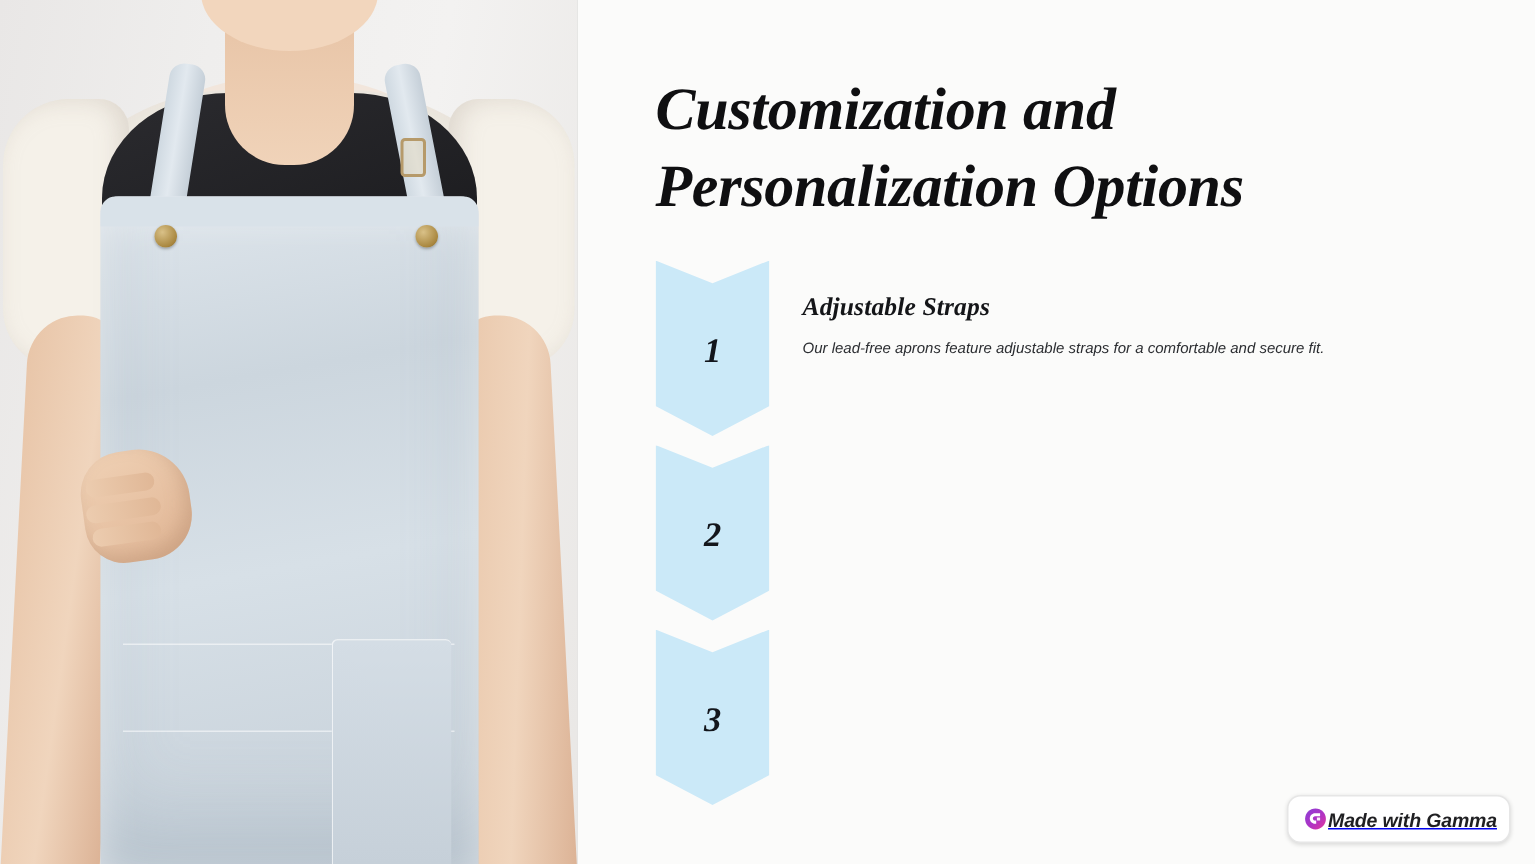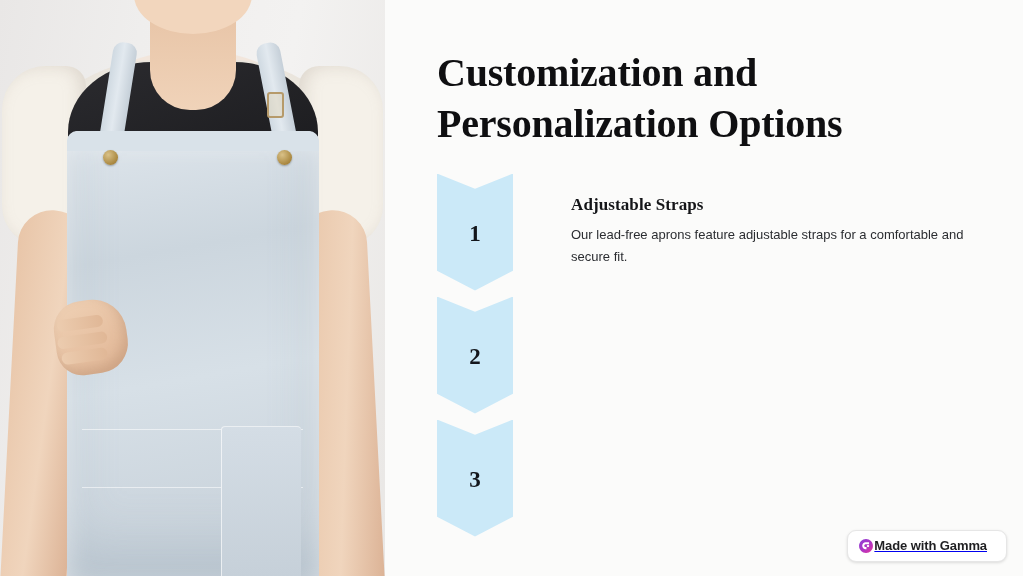--- a/index.html
+++ b/index.html
@@ -8,20 +8,21 @@
   body {
     font-family:"Liberation Sans", sans-serif;
     background:#fbfbfa;
     position:relative;
   }
 
   .slide {
     position:absolute; inset:0;
     display:flex;
     background:#a3a3a3;
+    font-style:italic;
   }
 
   
   .media-panel {
     position:relative;
     width:385px; height:576px;
     flex:0 0 385px;
     overflow:hidden;
     background:#eceaea;
   }
@@ -203,49 +204,48 @@
     font-size:23px;
     color:#13161c;
     line-height:1;
     transform:translateY(1px);
   }
 
   .step-text {
     flex:1;
     padding-top:21px;
     max-width:448px;
-    margin-left:36px;
   }
   .step-title {
     font-family:"Liberation Serif", serif;
     font-weight:700;
     font-size:17px;
     color:#141518;
     line-height:1.2;
     letter-spacing:.1px;
   }
   .step-desc {
     margin-top:9px;
     font-family:"Liberation Sans", sans-serif;
-    font-size:13px;
+    font-size:10px;
     line-height:1.72;
     color:#2b2d31;
   }
 
   
   .gamma-badge {
     position:absolute;
     right:16px; bottom:14px;
     display:flex;
-    align-items:flex-start;
+    align-items:center;
     gap:0;
     background:#ffffff;
     border:1px solid #e6e6e6;
     border-radius:9px;
-    padding:7px 19px 7px 10px;
+    padding:7px 8px 7px 10px;
     box-shadow:0 1px 3px rgba(0,0,0,.13);
   }
   .gamma-logo { width:16px; height:16px; display:block; flex:0 0 16px; }
   .gamma-label {
     font-family:"Liberation Sans", sans-serif;
     font-size:13px;
     font-weight:700;
     color:#1f1f22;
     letter-spacing:-.1px;
     white-space:nowrap;

